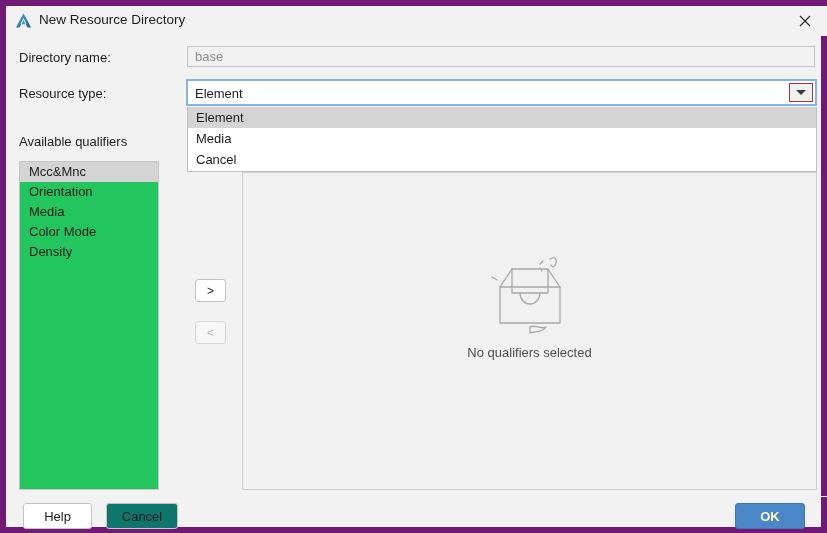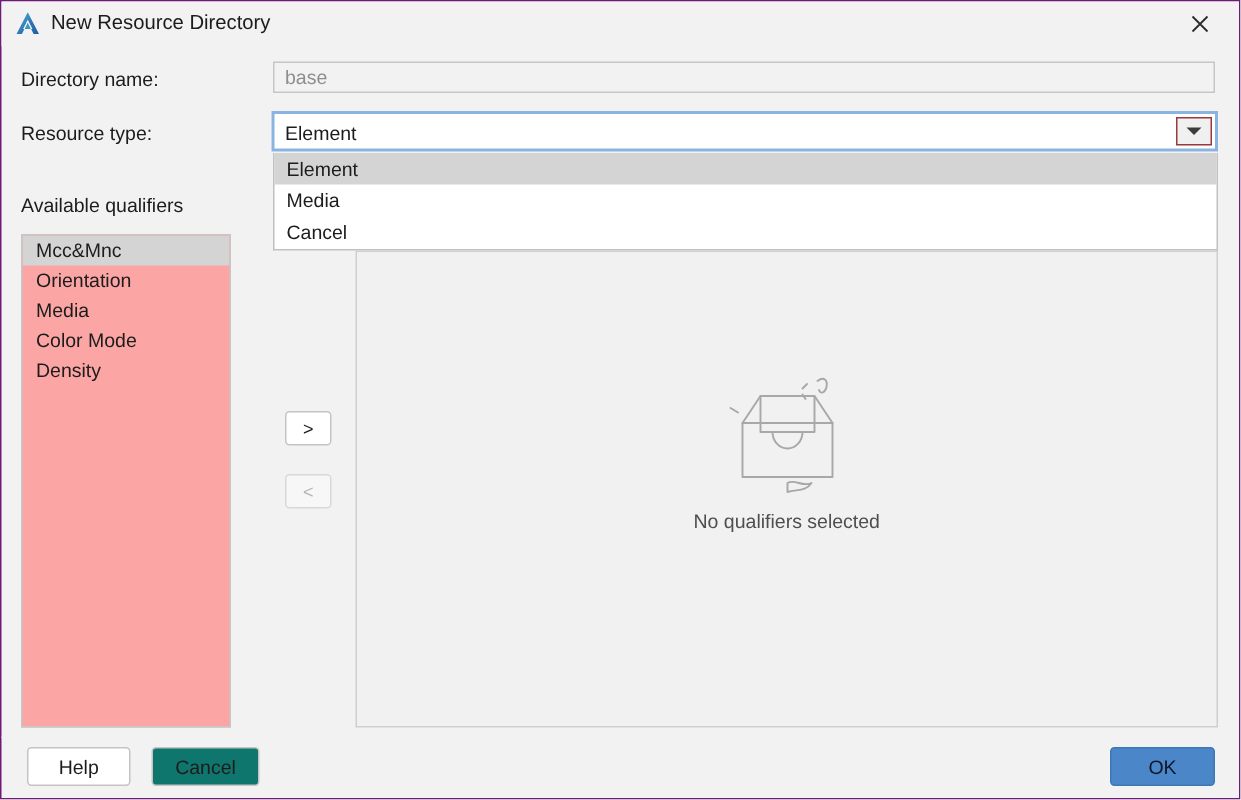--- a/index.html
+++ b/index.html
@@ -17,21 +17,21 @@
     position: relative;
   }
 
   
   #window {
     position: absolute;
     left: 0; top: 0;
     width: 827px;
     height: 533px;
     background: #f2f2f2;
-    border: 1px solid #701a75;
+    border: 6px solid #701a75;
     box-sizing: border-box;
   }
 
   
   #titlebar {
     position: absolute;
     left: 0; top: 0;
     width: 825px;
     height: 30px;
     background: #f2f2f2;
@@ -141,21 +141,21 @@
   }
   .combo-item.selected {
     background: #d4d4d4;
   }
 
   
   #qualifiers-list {
     position: absolute;
     left: 13px; top: 155px;
     width: 140px; height: 329px;
-    background: #fca5a5;
+    background: #22c55e;
     border: 1px solid #c6c6c6;
     box-sizing: border-box;
     overflow: hidden;
   }
   .qual-item {
     height: 20px;
     line-height: 20px;
     padding-left: 9px;
     font-size: 13px;
     color: #1c1c1c;
@@ -230,22 +230,22 @@
   #btn-help {
     left: 17px; top: 497px; width: 69px;
     background: #ffffff; border: 1px solid #c4c4c4; color: #1c1c1c;
   }
   #btn-cancel {
     left: 100px; top: 497px; width: 72px;
     background: #0f766e; border: 1px solid #c4c4c4; color: #1c1c1c;
   }
   #btn-ok {
     right: 16px; top: 497px; width: 70px;
-    background: #4a86c8; border: 1px solid #3d77b6; color: #0f172a;
-    font-weight: normal;
+    background: #4a86c8; border: 1px solid #3d77b6; color: #fef9c3;
+    font-weight: bold;
     margin-left: 15px;
   }
 </style>
 </head>
 <body>
 
 <div id="window">
 
   <div id="titlebar">
     <span id="app-icon">

